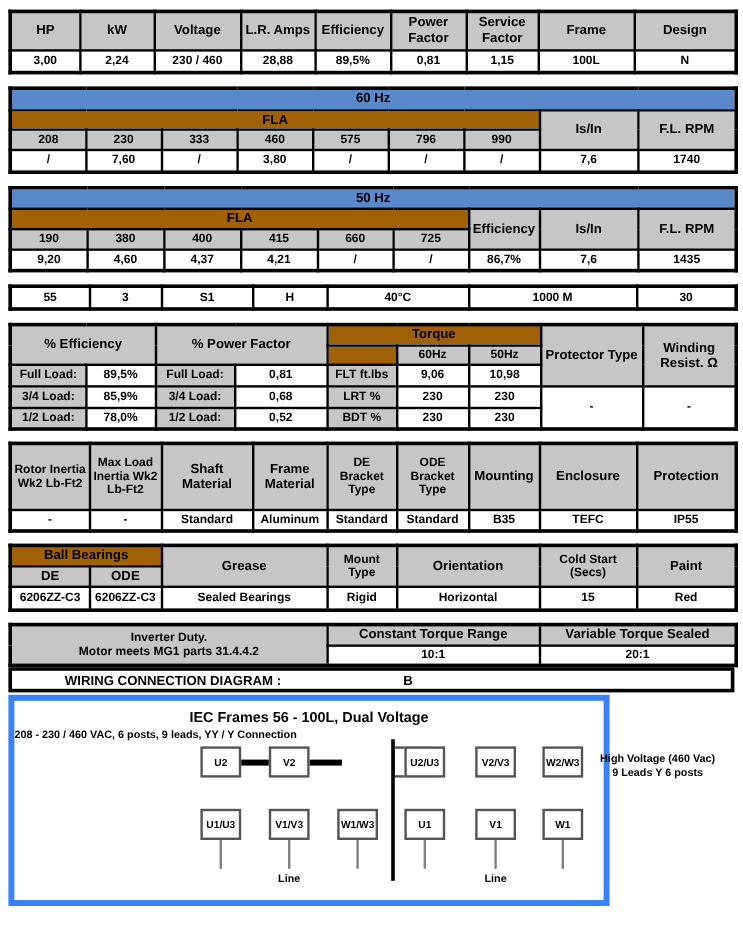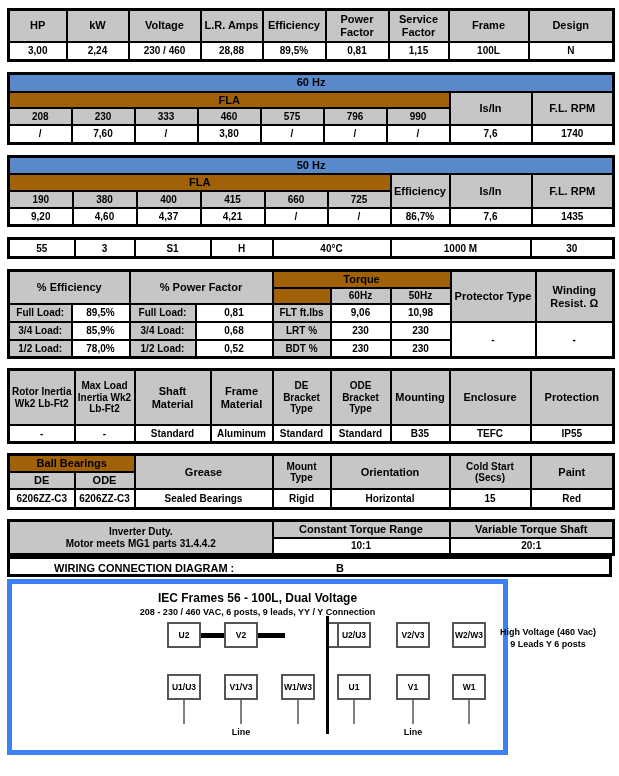--- a/index.html
+++ b/index.html
@@ -31,21 +31,21 @@
     position:relative; background:#fff; font-size:11px;
   }
   .wiringrow .wlabel { position:absolute; left:44px; top:3px; }
   .wiringrow .wvalue { position:absolute; left:326px; top:3px; }
   
   .diagram {
     margin:2px 0 0 7px; width:501px; height:176px; border:5px solid #3b82f6;
     position:relative; background:#fff;
   }
   .dtitle { position:absolute; top:7px; left:0; width:100%; text-align:center; font-size:12px; }
-  .dsub   { position:absolute; top:23px; left:0; width:100%; text-align:center; font-size:9px; }
+  .dsub   { position:absolute; top:23px; left:0; width:100%; text-align:left; font-size:9px; }
   .dlabel { position:absolute; font-size:9px; text-align:center; line-height:1.3; }
   .dbox {
     position:absolute; width:34px; height:26px; border:2px solid #555;
     background:#fff; font-size:8.5px; display:flex; align-items:center;
     justify-content:center;
   }
   .row1 { top:38px; } .row2 { top:90px; }
   .bar   { position:absolute; top:49px; height:5px; width:30px; background:#000; }
   .divider { position:absolute; left:314px; top:32px; width:3px; height:118px; background:#000; }
   .stub  { position:absolute; top:116px; width:2px; height:24px; background:#808080; }
@@ -355,21 +355,21 @@
         <col style="width:177px">
         <col style="width:164px">
       </colgroup>
     <tbody>
         <tr class="h17">
       <td class="hdr" rowspan="2">
         <div>Inverter Duty.</div>
         <div>Motor meets MG1 parts 31.4.4.2</div>
       </td>
       <td class="hdr fs11">Constant Torque Range</td>
-      <td class="hdr fs11">Variable Torque Shaft</td>
+      <td class="hdr fs11">Variable Torque Sealed</td>
     </tr>
     <tr class="h17">
       <td>10:1</td>
       <td>20:1</td>
     </tr>
   </tbody>
     </table>
 
   <div class="wiringrow">
     <span class="wlabel">WIRING CONNECTION DIAGRAM :</span>

